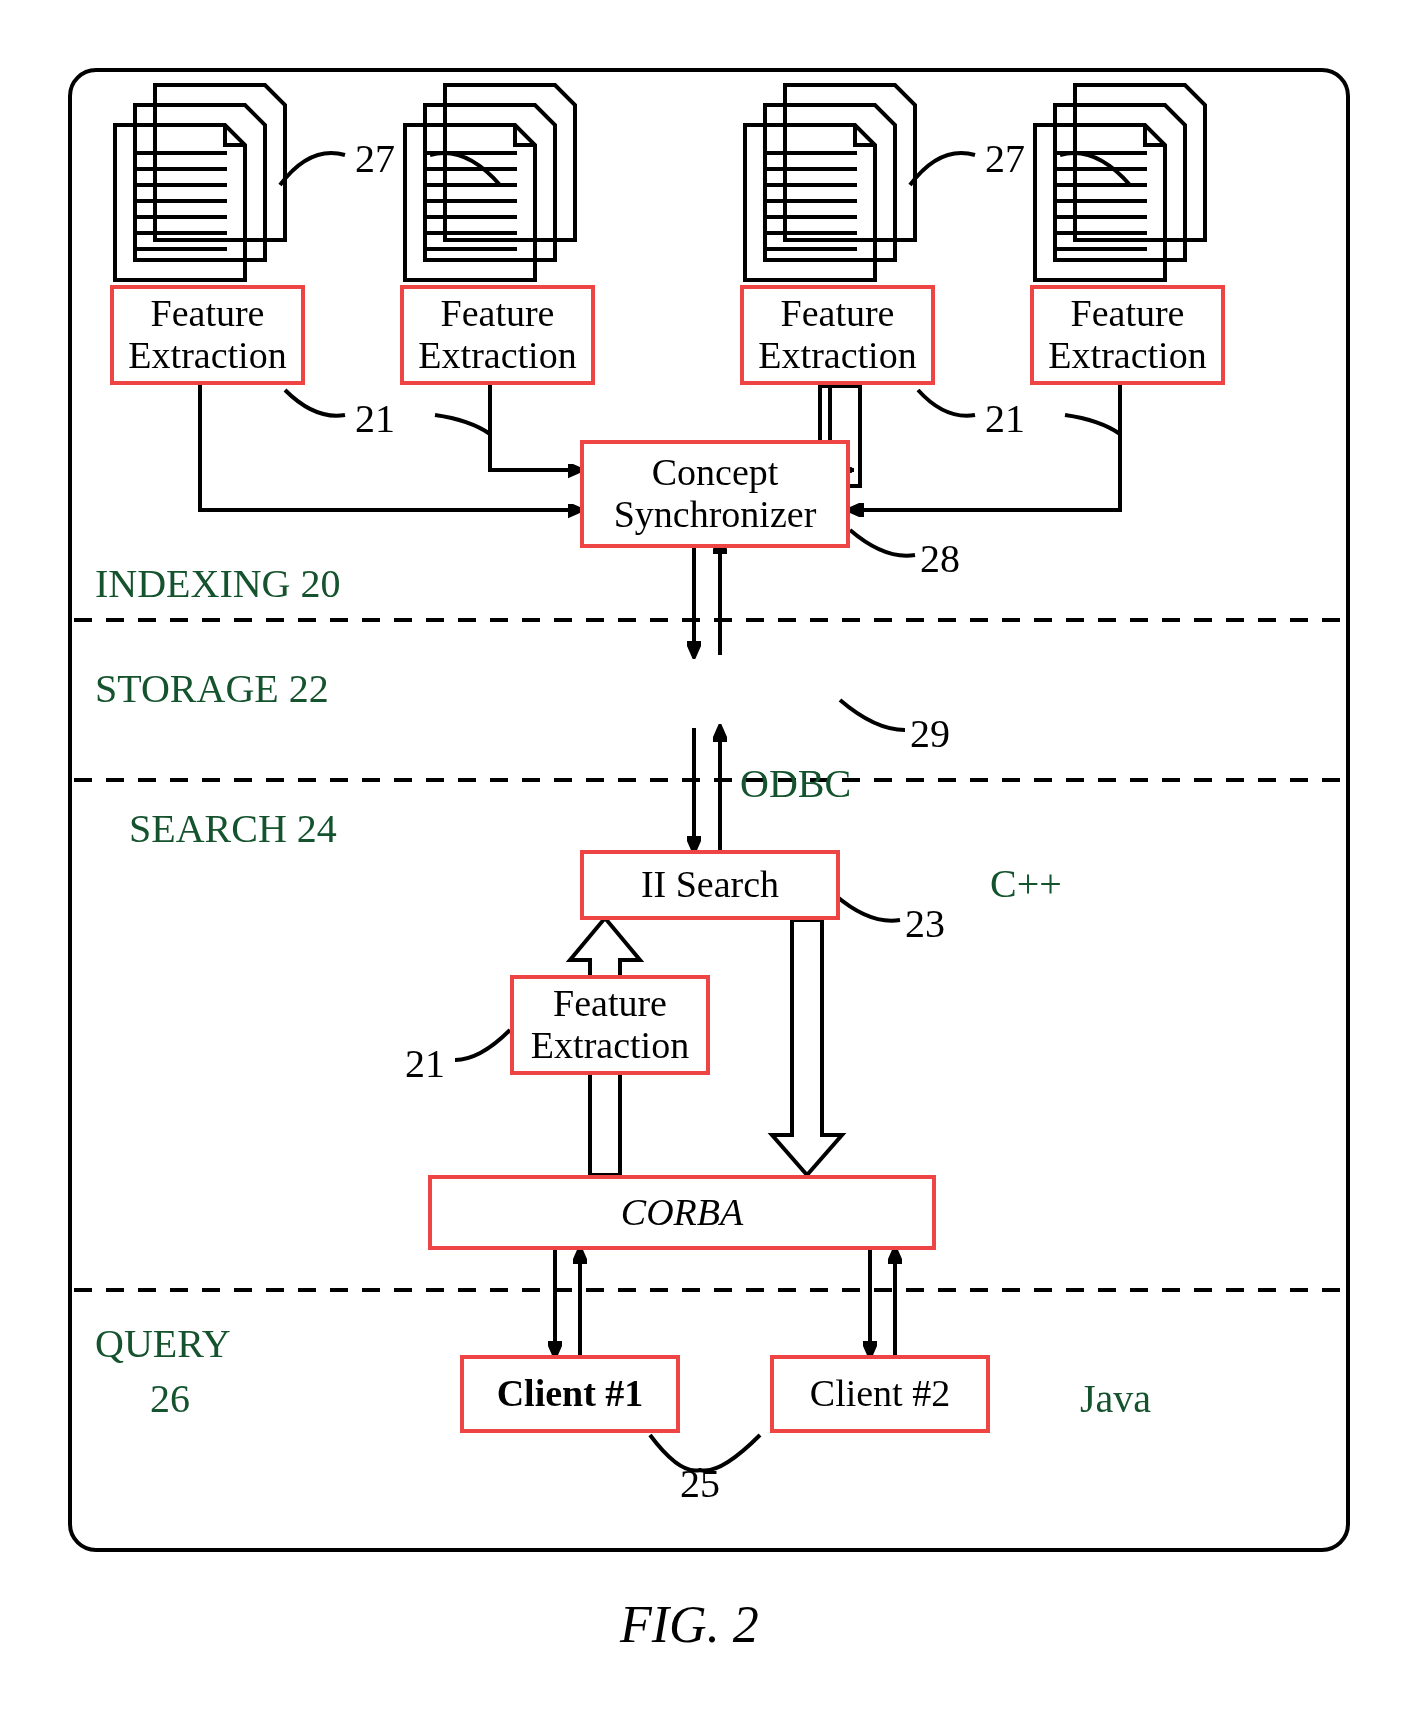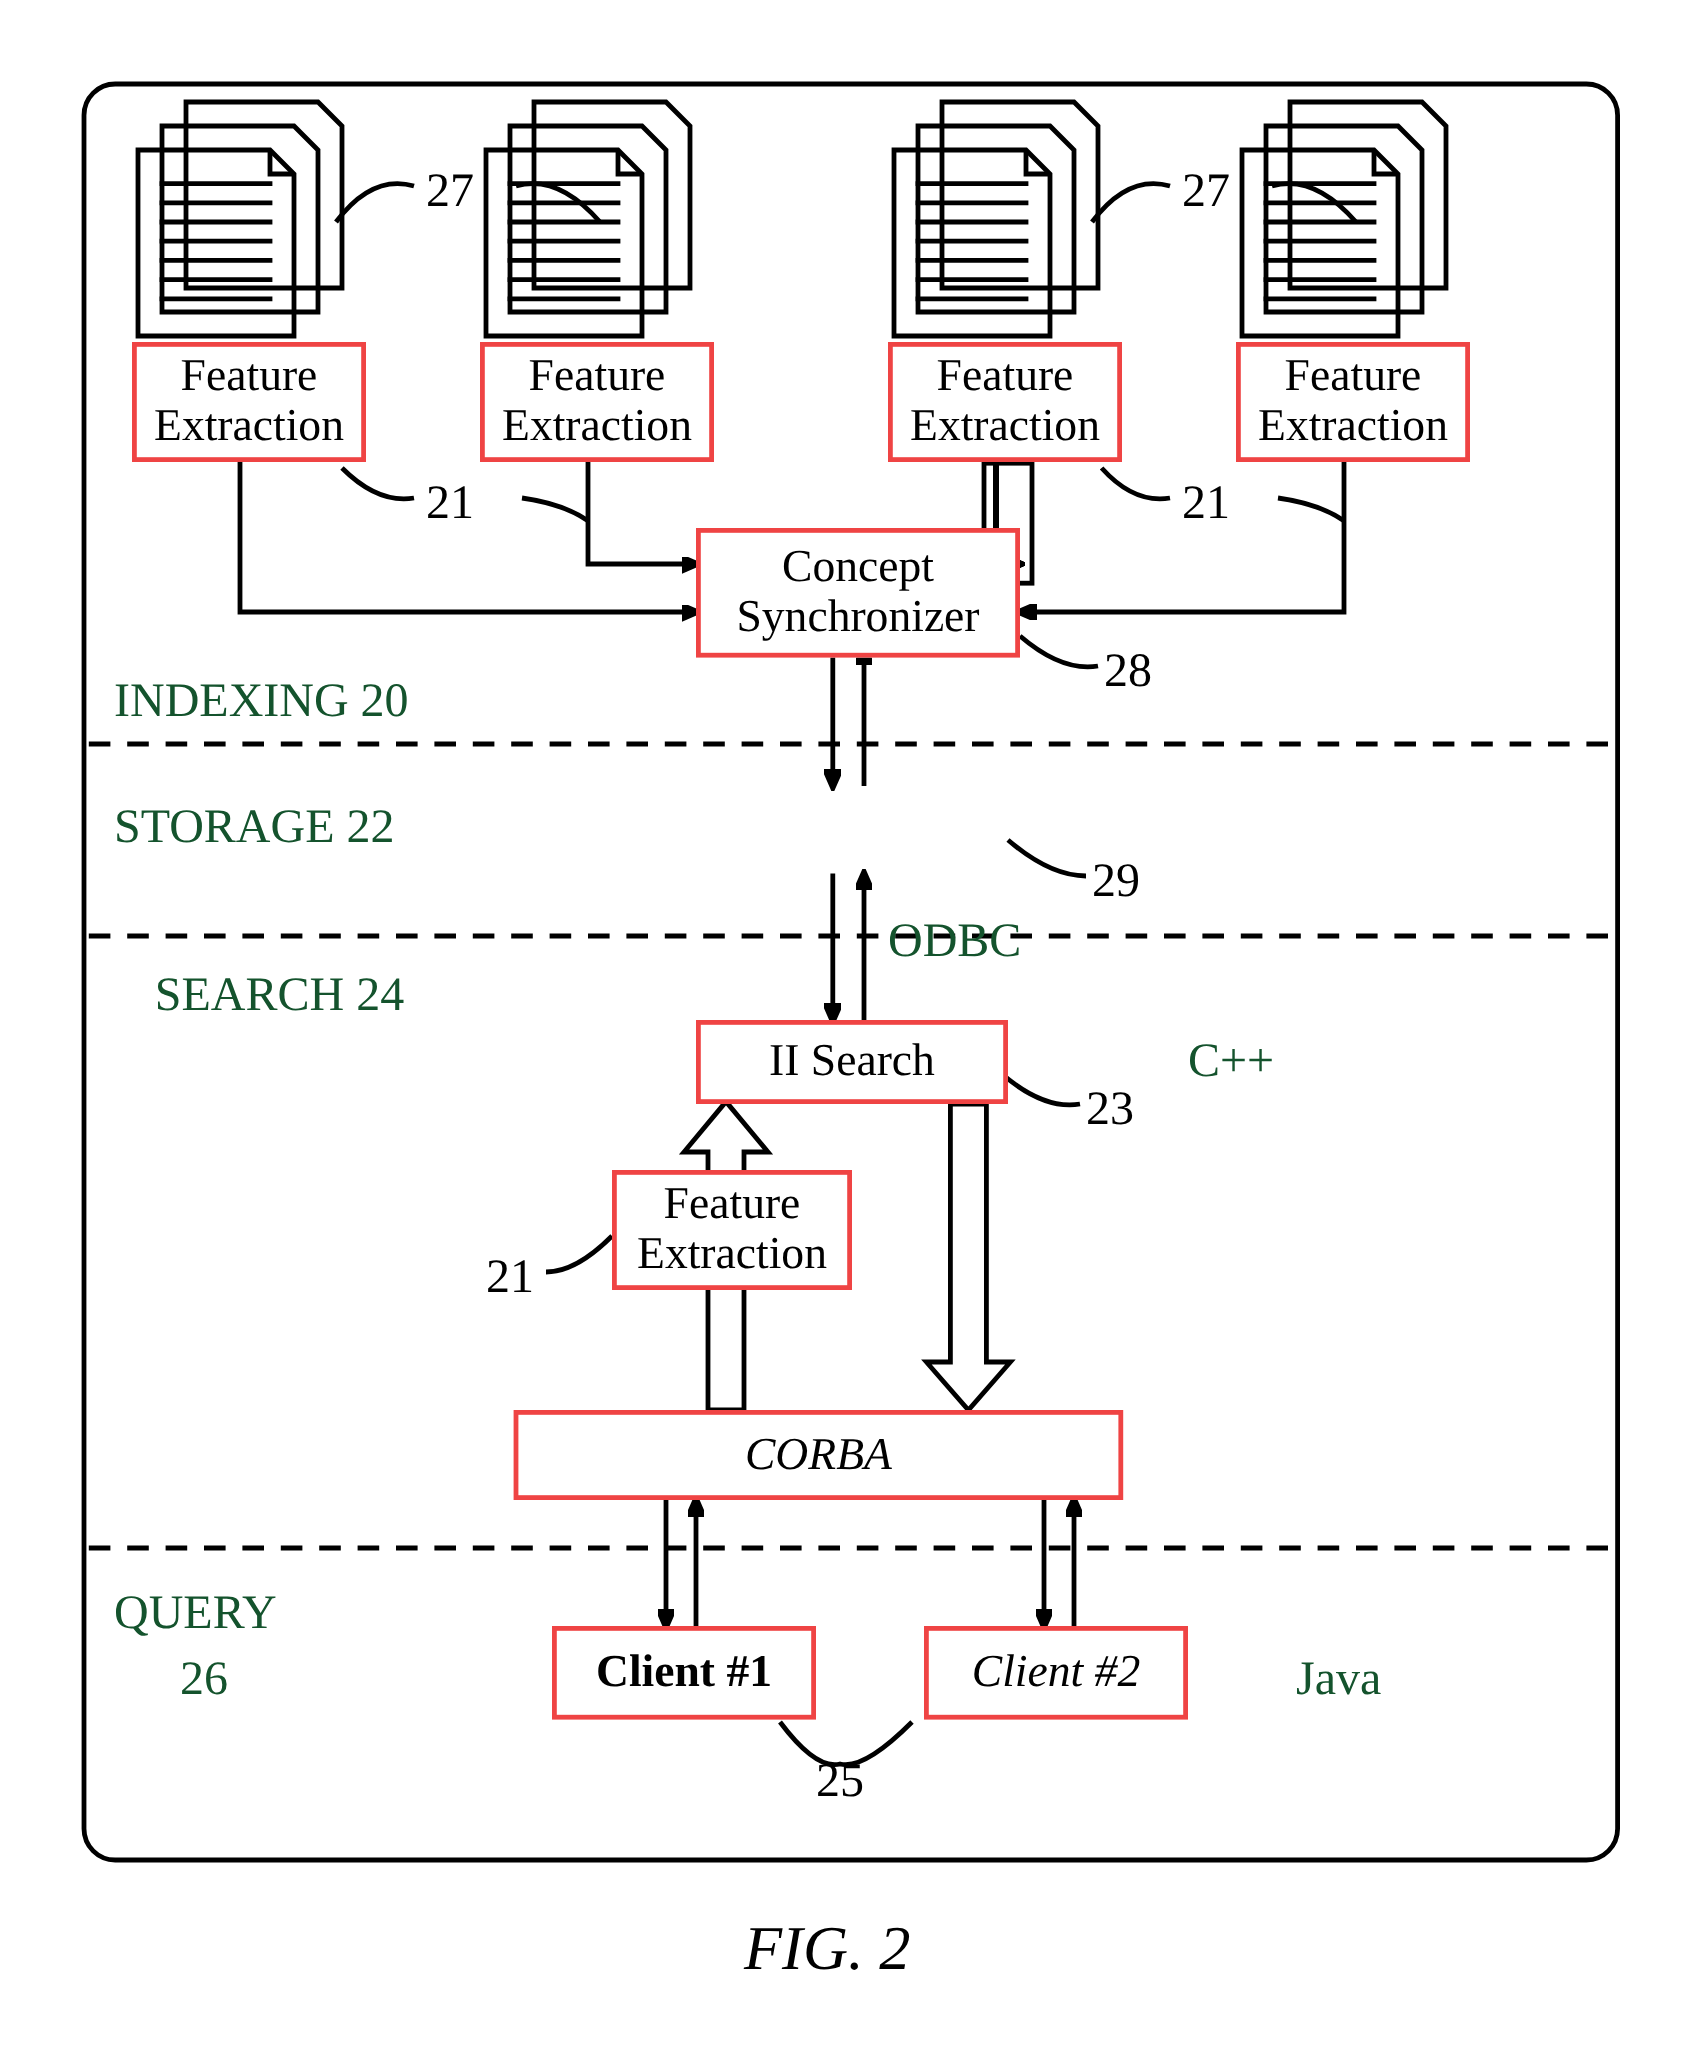--- a/index.html
+++ b/index.html
@@ -257,21 +257,21 @@
 
 
 <div class="box" style="left:580px; top:850px; width:260px; height:70px;">II Search</div>
 
 <div class="box" style="left:510px; top:975px; width:200px; height:100px; white-space:pre-line;">Feature
 Extraction</div>
 
 <div class="box" style="left:428px; top:1175px; width:508px; height:75px;font-style:italic;">CORBA</div>
 
 <div class="box" style="left:460px; top:1355px; width:220px; height:78px;font-weight:bold;">Client #1</div>
-<div class="box" style="left:770px; top:1355px; width:220px; height:78px;font-style:italic;">Client #2</div>
+<div class="box" style="left:770px; top:1355px; width:220px; height:78px;">Client #2</div>
 
 <div class="label" style="left:95px; top:560px;">INDEXING 20</div>
 <div class="label" style="left:95px; top:665px;">STORAGE 22</div>
 <div class="label" style="left:95px; top:805px;margin-left:34px;">SEARCH 24</div>
 <div class="label" style="left:95px; top:1320px;">QUERY</div>
 <div class="label" style="left:150px; top:1375px;">26</div>
 
 <div class="label" style="left:740px; top:760px;">ODBC</div>
 <div class="label" style="left:990px; top:860px;">C++</div>
 <div class="label" style="left:1080px; top:1375px;">Java</div>

